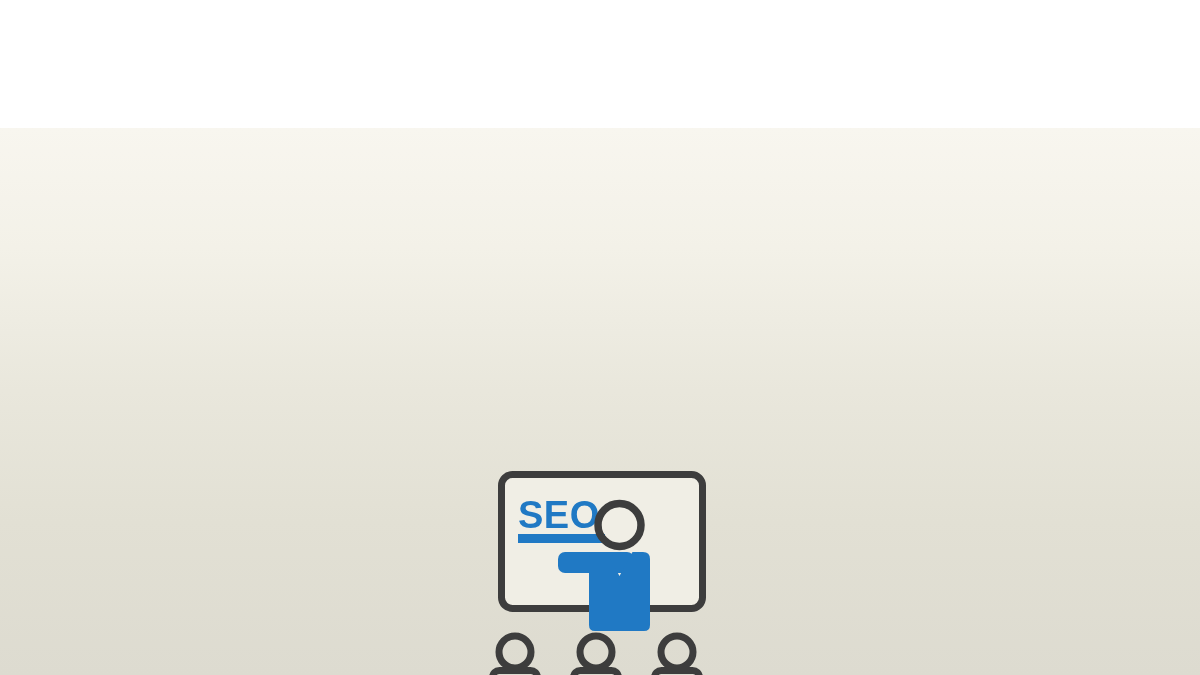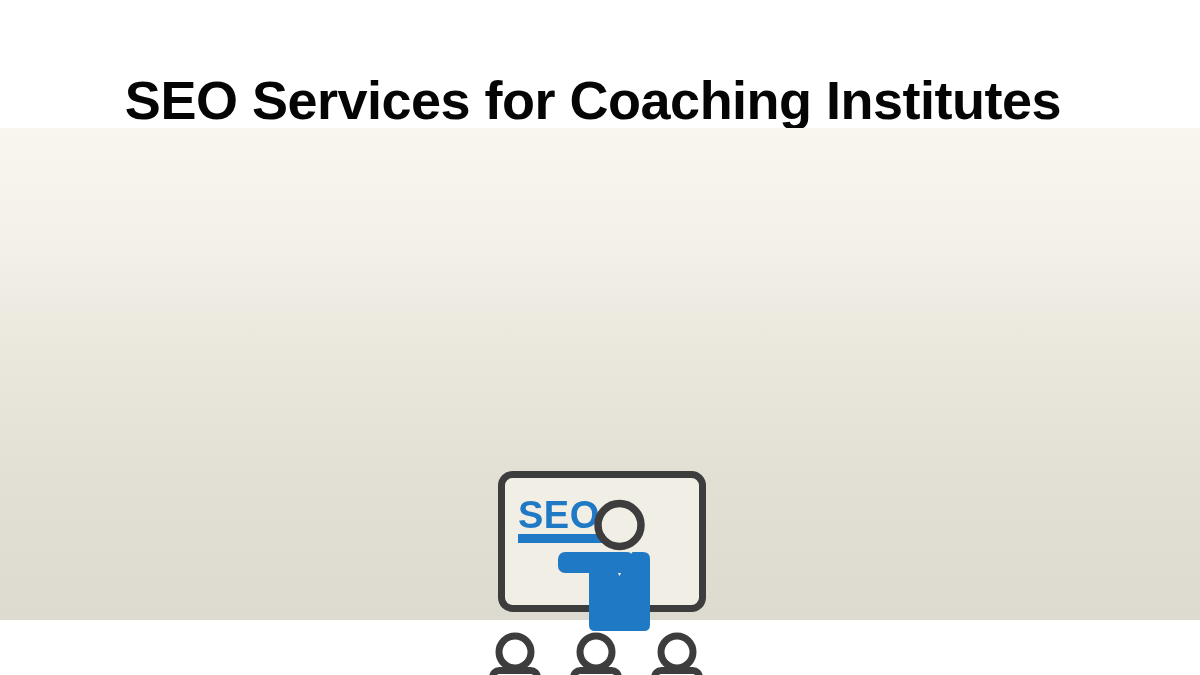--- a/index.html
+++ b/index.html
@@ -50,21 +50,21 @@
     padding-right: 14px;
     box-sizing: border-box;
   }
 
   
   #hero {
     position: absolute;
     left: 0;
     top: 128px;
     width: 1200px;
-    height: 492px;
+    height: 547px;
     background: linear-gradient(180deg,
       #f8f6ef 0%,
       #f3f1e8 22%,
       #e9e7dc 48%,
       #e2e0d4 72%,
       #dddbd0 100%);
   }
 
   
   #illustration {
@@ -78,23 +78,20 @@
     display: block;
     width: 232px;
     height: 262px;
   }
 </style>
 </head>
 <body>
 
 <div id="page">
 
-  <div id="header">
-    <h1 id="page-title">SEO Services for Coaching Institutes</h1>
-  </div>
 
   <div id="hero">
 
     <div id="illustration">
       <svg viewBox="0 0 232 262" xmlns="http://www.w3.org/2000/svg">
 
         <g>
           <rect x="17.5" y="10.5" width="201" height="134" rx="11" ry="11" fill="#f0eee5" stroke="#3d3d3d" stroke-width="7"></rect>
         </g>
 

